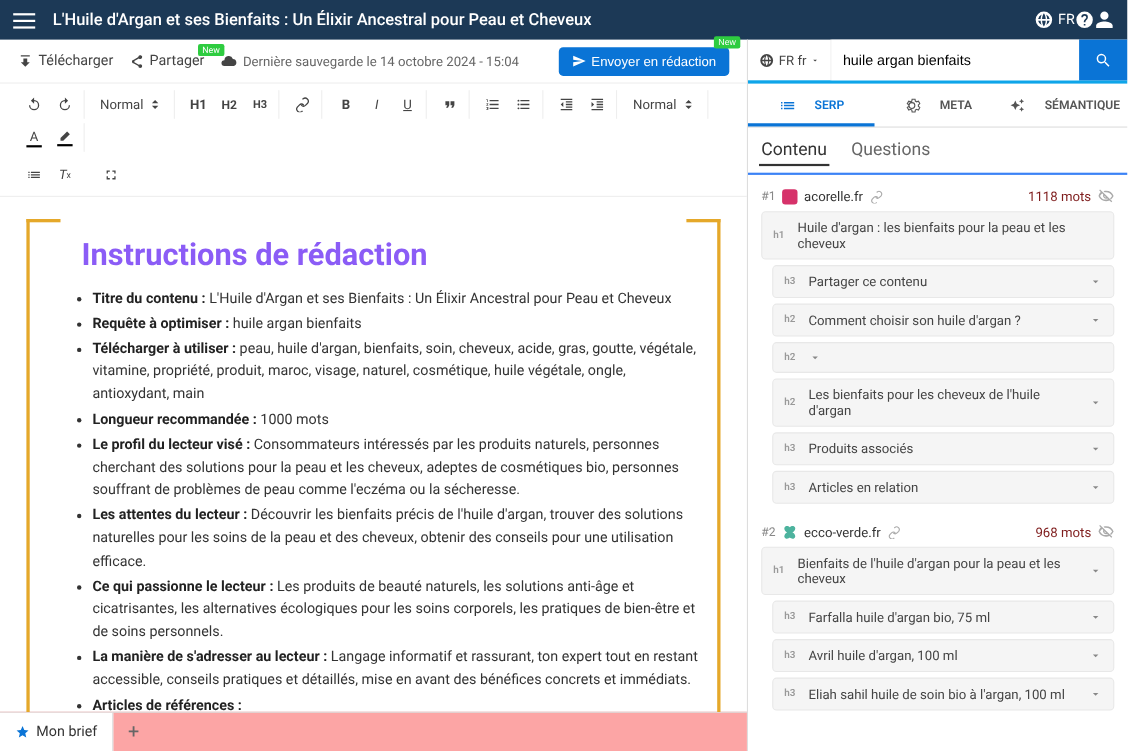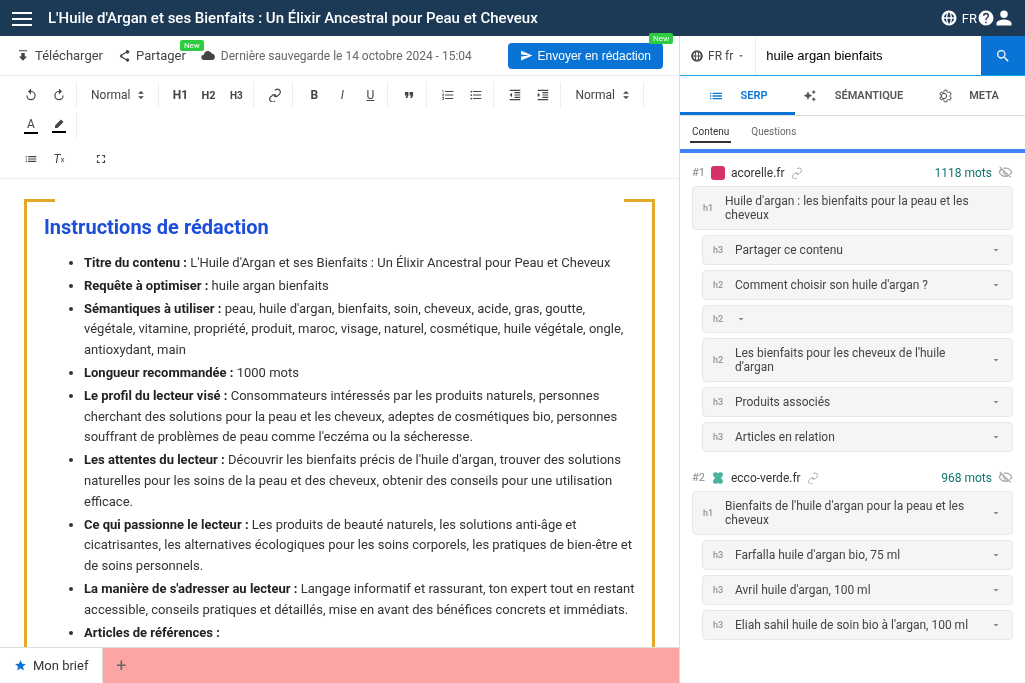--- a/index.html
+++ b/index.html
@@ -35,64 +35,64 @@
 .h3t { font-weight: bold; font-size: 10px; }
 .color-bar { height: 2px; background: #000; width: 14px; margin-top: 1px; }
 .color-wrap { flex-direction: column; display: flex; align-items: center; justify-content: center; gap: 0; }
 
 .editor-wrap { flex: 1; overflow-y: auto; position: relative; }
 .editor { padding: 10px 24px 20px; font-size: 13px; color: #333; }
 .frame { position: relative; padding: 16px 20px; margin: 10px 0 20px; }
 .frame::before, .frame::after { content: ''; position: absolute; border: 3px solid #e5a82a; width: 28px; height: calc(100% - 6px); }
 .frame::before { left: 0; top: 0; border-right: none; }
 .frame::after { right: 0; top: 0; border-left: none; }
-.frame h2 { font-size: 20px; color: #1d4ed8; margin-bottom: 14px; }
+.frame h2 { font-size: 28px; color: #8b5cf6; margin-bottom: 14px; margin-left: 30px; }
 .bullets { list-style: disc; margin-left: 40px; font-size: 13px; line-height: 1.6; }
 .bullets li { margin-bottom: 2px; }
 .bullets strong { font-weight: 700; color: #222; }
 
 .tabs-bottom { height: 36px; border-top: 1px solid #ddd; display: flex; align-items: stretch; background: #fca5a5; }
 .tab-b { border-right: 1px solid #ddd; padding: 0 14px; display: flex; align-items: center; gap: 6px; font-size: 13px; background: #fff; cursor: pointer; }
 .tab-b svg { width: 13px; height: 13px; fill: #0a74d6; }
 .tab-add { width: 36px; display: flex; align-items: center; justify-content: center; font-size: 18px; color: #666; cursor: pointer; }
 
 .right { width: 345px; display: flex; flex-direction: column; min-width: 345px; }
-.searchbar { height: 40px; display: flex; align-items: stretch; border-bottom: 1px solid #0ea5e9; }
+.searchbar { height: 40px; display: flex; align-items: stretch; border-bottom: 3px solid #0ea5e9; }
 .lang-sel { display: flex; align-items: center; gap: 4px; padding: 0 10px; font-size: 12px; color: #444; border-right: 1px solid #eee; cursor: pointer; }
 .lang-sel svg { width: 14px; height: 14px; fill: #444; }
 .search-input { flex: 1; border: none; padding: 0 10px; font-size: 13px; outline: none; }
 .search-btn { width: 44px; background: #0a74d6; display: flex; align-items: center; justify-content: center; cursor: pointer; }
 .search-btn svg { width: 16px; height: 16px; fill: #fff; }
 
 .rtabs { display: flex; border-bottom: 1px solid #ddd; height: 40px; align-items: stretch; }
 .rtab { flex: 1; display: flex; align-items: center; justify-content: center; gap: 17px; font-size: 11px; font-weight: 600; color: #555; cursor: pointer; }
 .rtab.active { color: #0a74d6; box-shadow: inset 0 -3px 0 #0a74d6; }
 .rtab svg { width: 16px; height: 16px; fill: currentColor; }
 
-.subtabs { display: flex; padding: 6px 10px; gap: 18px; border-bottom: 4px solid #3b82f6; font-size: 10px; }
+.subtabs { display: flex; padding: 6px 10px; gap: 18px; border-bottom: 2px solid #3b82f6; font-size: 16px; }
 .subtab { color: #666; padding: 4px 2px; cursor: pointer; }
 .subtab.active { color: #333; border-bottom: 2px solid #333; }
 
 .content-search { display: flex; padding: 8px 12px; gap: 6px; align-items: center; }
 .content-search .cs-ico { width: 28px; height: 30px; border: 1px solid #ccc; border-radius: 4px; display: flex; align-items: center; justify-content: center; color: #666; }
 .content-search input { flex: 1; height: 30px; border: 1px solid #ccc; border-radius: 4px; padding: 0 8px; font-size: 12px; outline: none; }
 .filter-btn { width: 28px; height: 30px; background: #2ecc40; border-radius: 4px; display: flex; align-items: center; justify-content: center; position: relative; cursor: pointer; }
 .filter-btn svg { width: 14px; height: 14px; fill: #fff; }
 .filter-badge { position: absolute; bottom: -3px; right: -3px; background: #0a74d6; color: #fff; font-size: 8px; border-radius: 50%; width: 12px; height: 12px; display: flex; align-items: center; justify-content: center; }
 .sort-btn { width: 28px; height: 30px; background: #2ecc40; border-radius: 4px; display: flex; align-items: center; justify-content: center; cursor: pointer; }
 .sort-btn svg { width: 14px; height: 14px; fill: #fff; }
 
 .results { flex: 1; overflow-y: auto; padding: 4px 12px 20px; }
 .serp-head { display: flex; align-items: center; gap: 6px; padding: 8px 0 6px; font-size: 12px; color: #666; }
 .serp-head .rank { font-size: 11px; color: #888; }
 .fav { width: 14px; height: 14px; border-radius: 3px; display: inline-block; }
 .fav.pink { background: #d6326a; }
 .serp-head .domain { color: #333; }
 .serp-head .link-ico { width: 12px; height: 12px; fill: #aaa; }
-.serp-head .meta { margin-left: auto; display: flex; align-items: center; gap: 6px; color: #0f766e; font-size: 12px; }
+.serp-head .meta { margin-left: auto; display: flex; align-items: center; gap: 6px; color: #7f1d1d; font-size: 12px; }
 .serp-head .meta svg { width: 15px; height: 15px; fill: #aaa; }
 
 .outline { display: flex; flex-direction: column; gap: 5px; margin-bottom: 10px; }
 .outline-item { background: #f5f5f5; border: 1px solid #e8e8e8; border-radius: 4px; padding: 7px 10px; display: flex; align-items: center; gap: 8px; font-size: 12px; }
 .outline-item.h1 { }
 .outline-item.hsub { margin-left: 10px; }
 .hlvl { font-size: 9px; color: #999; font-weight: 600; min-width: 14px; }
 .htext { flex: 1; color: #444; }
 .chev { width: 12px; height: 12px; fill: #888; cursor: pointer; }
 .butterfly { width: 14px; height: 14px; }
@@ -268,21 +268,21 @@
       </div>
     </div>
 
     <div class="editor-wrap">
       <div class="editor">
         <div class="frame">
           <h2>Instructions de rédaction</h2>
           <ul class="bullets">
             <li><strong>Titre du contenu :</strong> <span>L'Huile d'Argan et ses Bienfaits : Un Élixir Ancestral pour Peau et Cheveux</span></li>
             <li><strong>Requête à optimiser :</strong> <span>huile argan bienfaits</span></li>
-            <li><strong>Sémantiques à utiliser :</strong> <span>peau, huile d'argan, bienfaits, soin, cheveux, acide, gras, goutte, végétale, vitamine, propriété, produit, maroc, visage, naturel, cosmétique, huile végétale, ongle, antioxydant, main</span></li>
+            <li><strong>Télécharger à utiliser :</strong> <span>peau, huile d'argan, bienfaits, soin, cheveux, acide, gras, goutte, végétale, vitamine, propriété, produit, maroc, visage, naturel, cosmétique, huile végétale, ongle, antioxydant, main</span></li>
             <li><strong>Longueur recommandée :</strong> <span>1000 mots</span></li>
             <li><strong>Le profil du lecteur visé :</strong> <span>Consommateurs intéressés par les produits naturels, personnes cherchant des solutions pour la peau et les cheveux, adeptes de cosmétiques bio, personnes souffrant de problèmes de peau comme l'eczéma ou la sécheresse.</span></li>
             <li><strong>Les attentes du lecteur :</strong> <span>Découvrir les bienfaits précis de l'huile d'argan, trouver des solutions naturelles pour les soins de la peau et des cheveux, obtenir des conseils pour une utilisation efficace.</span></li>
             <li><strong>Ce qui passionne le lecteur :</strong> <span>Les produits de beauté naturels, les solutions anti-âge et cicatrisantes, les alternatives écologiques pour les soins corporels, les pratiques de bien-être et de soins personnels.</span></li>
             <li><strong>La manière de s'adresser au lecteur :</strong> <span>Langage informatif et rassurant, ton expert tout en restant accessible, conseils pratiques et détaillés, mise en avant des bénéfices concrets et immédiats.</span></li>
             <li><strong>Articles de références :</strong>
               
             </li>
           </ul>
         </div>
@@ -323,29 +323,29 @@
 
     <div class="rtabs">
       <div class="rtab active">
         <svg viewBox="0 0 24 24">
             <path d="M3 13h2v-2H3v2zm0 4h2v-2H3v2zm0-8h2V7H3v2zm4 4h14v-2H7v2zm0 4h14v-2H7v2zM7 7v2h14V7H7z"></path>
           </svg>
         <span>SERP</span>
       </div>
       <div class="rtab">
         <svg viewBox="0 0 24 24">
+            <path d="M12 8a4 4 0 100 8 4 4 0 000-8zm8.9 4a9 9 0 00-.1-1l2.1-1.6-2-3.5-2.5 1a9 9 0 00-1.7-1l-.4-2.6h-4l-.4 2.6a9 9 0 00-1.7 1l-2.5-1-2 3.5L7.8 11a9 9 0 000 2l-2.1 1.6 2 3.5 2.5-1a9 9 0 001.7 1l.4 2.6h4l.4-2.6a9 9 0 001.7-1l2.5 1 2-3.5-2.1-1.6c.1-.3.1-.7.1-1z" fill="none" stroke="#555" stroke-width="1.5"></path>
+          </svg>
+        <span>META</span>
+      </div>
+      <div class="rtab">
+        <svg viewBox="0 0 24 24">
             <path d="M17.6 9.5l1.1-2.4 2.4-1.1-2.4-1.1-1.1-2.4-1.1 2.4L14 6l2.4 1.1 1.1 2.4zM11 9.5L9 5 7 9.5 2.5 11.5 7 13.5 9 18l2-4.5 4.5-2L11 9.5zm6.6 4l-1.1 2.4-2.4 1.1 2.4 1.1 1.1 2.4 1.1-2.4 2.4-1.1-2.4-1.1-1.1-2.4z"></path>
           </svg>
         <span>SÉMANTIQUE</span>
-      </div>
-      <div class="rtab">
-        <svg viewBox="0 0 24 24">
-            <path d="M12 8a4 4 0 100 8 4 4 0 000-8zm8.9 4a9 9 0 00-.1-1l2.1-1.6-2-3.5-2.5 1a9 9 0 00-1.7-1l-.4-2.6h-4l-.4 2.6a9 9 0 00-1.7 1l-2.5-1-2 3.5L7.8 11a9 9 0 000 2l-2.1 1.6 2 3.5 2.5-1a9 9 0 001.7 1l.4 2.6h4l.4-2.6a9 9 0 001.7-1l2.5 1 2-3.5-2.1-1.6c.1-.3.1-.7.1-1z" fill="none" stroke="#555" stroke-width="1.5"></path>
-          </svg>
-        <span>META</span>
       </div>
     </div>
 
     <div class="subtabs">
       <div class="subtab active">Contenu</div>
       <div class="subtab">Questions</div>
     </div>
 
 
     <div class="results" id="results">

